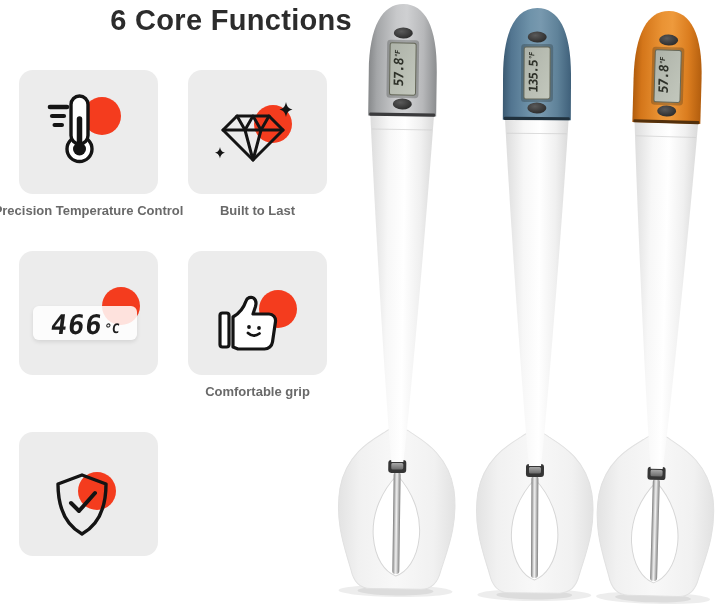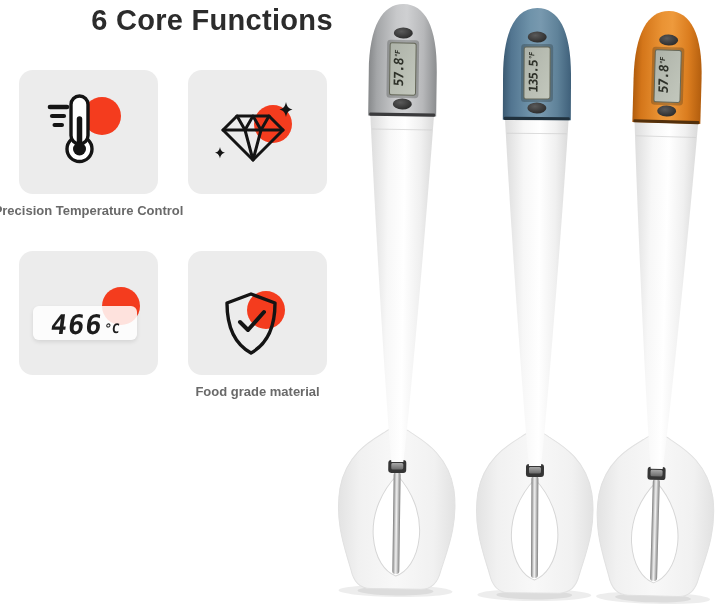--- a/index.html
+++ b/index.html
@@ -1,21 +1,21 @@
 <!DOCTYPE html>
 <html><head>
 <meta charset="utf-8">
 <style>
   html,body{margin:0;padding:0;background:#ffffff;}
   body{width:720px;height:607px;font-family:"Liberation Sans",sans-serif;}
   .stage{position:relative;width:720px;height:607px;overflow:hidden;background:#ffffff;}
 
   
-  .title{position:absolute;left:0;top:4px;width:352px;text-align:center;
-         font-size:29px;font-weight:800;color:#2c2c2c;letter-spacing:.3px;padding-left:36px;}
+  .title{position:absolute;left:0;top:4px;width:352px;text-align:right;
+         font-size:29px;font-weight:800;color:#2c2c2c;letter-spacing:.3px;}
   .features{position:absolute;left:19px;top:70px;display:grid;
             grid-template-columns:139px 139px;column-gap:30px;row-gap:33px;}
   .cell{width:139px;}
   .card{position:relative;width:139px;height:124px;background:#ececec;
         border-radius:14px;overflow:hidden;}
   .dot{position:absolute;width:38px;height:38px;border-radius:50%;background:#f43c1e;}
   .ic{position:absolute;}
   .label-row{display:flex;justify-content:center;margin-top:9px;}
   .label-row span{white-space:nowrap;font-size:13px;font-weight:700;color:#696969;}
 
@@ -142,44 +142,59 @@
           <g stroke="#141414" stroke-width="3" stroke-linejoin="round" stroke-linecap="round" fill="none">
             <path d="M12 30 L26 16 L58 16 L72 30 L42 60 Z"></path>
             <path d="M12 30 H72"></path>
             <path d="M26 16 L34 30 L42 16 L50 30 L58 16"></path>
             <path d="M34 30 L42 60 L50 30"></path>
           </g>
           <path d="M75 2 C75.9 6.4 77.3 8.3 81.5 9.5 C77.3 10.7 75.9 12.6 75 17 C74.1 12.6 72.7 10.7 68.5 9.5 C72.7 8.3 74.1 6.4 75 2 Z" fill="#141414"></path>
           <path d="M9 47 C9.7 50.4 10.8 51.8 14 52.7 C10.8 53.6 9.7 55 9 58.5 C8.3 55 7.2 53.6 4 52.7 C7.2 51.8 8.3 50.4 9 47 Z" fill="#141414"></path>
         </svg>
       </div>
+      <div class="label-row">
+          <span>Built to Last</span>
+        </div>
     </div>
 
     <div class="cell c3">
       <div class="card">
         <div class="dot"></div>
         <div class="panel">
           <span class="digits">466</span>
           <span class="unit">°C</span>
         </div>
       </div>
     </div>
 
+    <div class="cell c4">
+      <div class="card">
+        <div class="dot"></div>
+        <svg class="ic" width="64" height="58" viewBox="0 0 64 58">
+          <rect x="4" y="20" width="9" height="34" rx="2.5" fill="#ffffff" stroke="#141414" stroke-width="3.2"></rect>
+          <path d="M17 54 L17 24 C24 20 28 14 30 8 C31 4.5 35 3.5 37.5 5 C40 6.8 40.5 10 39.5 13.5 L37 21 L53 21 C57 21 60 24.5 59.5 28.5 L56.5 49 C55.9 53 52.5 56 48.5 56 L22 56 Z" fill="#ffffff" stroke="#141414" stroke-width="3.2" stroke-linejoin="round"></path>
+          <circle cx="33" cy="34" r="1.9" fill="#141414"></circle>
+          <circle cx="43" cy="35" r="1.9" fill="#141414"></circle>
+          <path d="M32 40 Q 37.5 45 43.5 40.5" fill="none" stroke="#141414" stroke-width="2.8" stroke-linecap="round"></path>
+        </svg>
+      </div>
+      <div class="label-row">
+          <span>Comfortable grip</span>
+        </div>
+    </div>
 
     <div class="cell c5">
       <div class="card">
         <div class="dot"></div>
         <svg class="ic" width="64" height="72" viewBox="0 0 64 72">
           <path d="M32 4 L56 13 C56 34 50 53 32 63 C14 53 8 34 8 13 Z" fill="none" stroke="#141414" stroke-width="3.4" stroke-linejoin="round"></path>
           <path d="M21 32 L29 40 L45 22" fill="none" stroke="#141414" stroke-width="4" stroke-linecap="round" stroke-linejoin="round"></path>
         </svg>
       </div>
-      <div class="label-row">
-          <span>Food grade material</span>
-        </div>
     </div>
 
   </div>
 
   <svg class="spatula sp-gray" viewBox="0 0 140 598">
     <ellipse cx="70" cy="589" rx="57" ry="6" fill="#000000" opacity=".07"></ellipse>
     <ellipse cx="70" cy="589" rx="38" ry="4.5" fill="#000000" opacity=".07"></ellipse>
     <path fill="url(#head-grad)" stroke="#e1e1e1" stroke-width="1" d="M56 431 C45 438 19 452 13 487 C8 521 19 548 25 568 C28 581 34 587 45 587 L95 587 C106 587 112 581 115 568 C121 548 132 521 127 487 C121 452 95 438 84 431 C75 424 65 424 56 431 Z"></path>
     <path fill="#ffffff" stroke="#d6d6d6" stroke-width="1" d="M70 473 C55 489 45 511 47 535 C49 557 59 570 70 574 C81 570 91 557 93 535 C95 511 85 489 70 473 Z"></path>
     <rect x="66.5" y="470" width="7" height="102" rx="3" fill="url(#rod-grad)"></rect>

